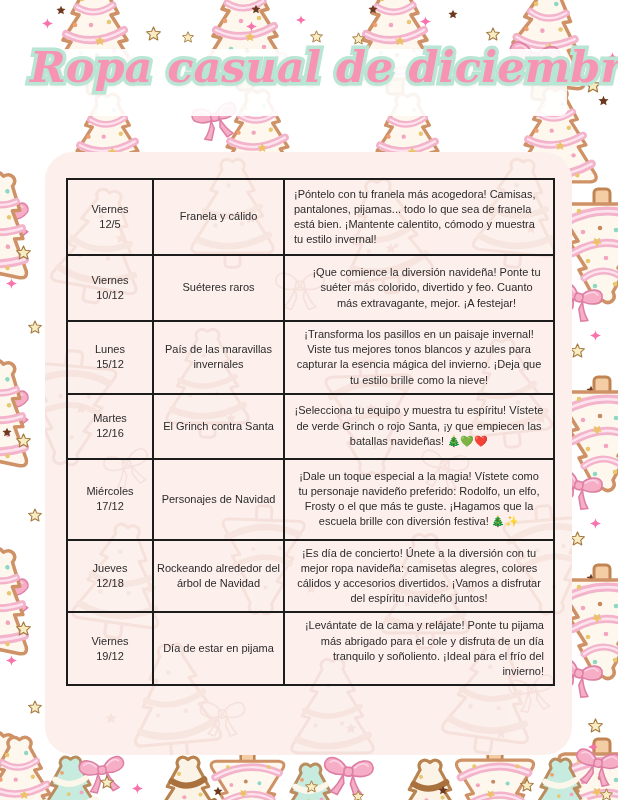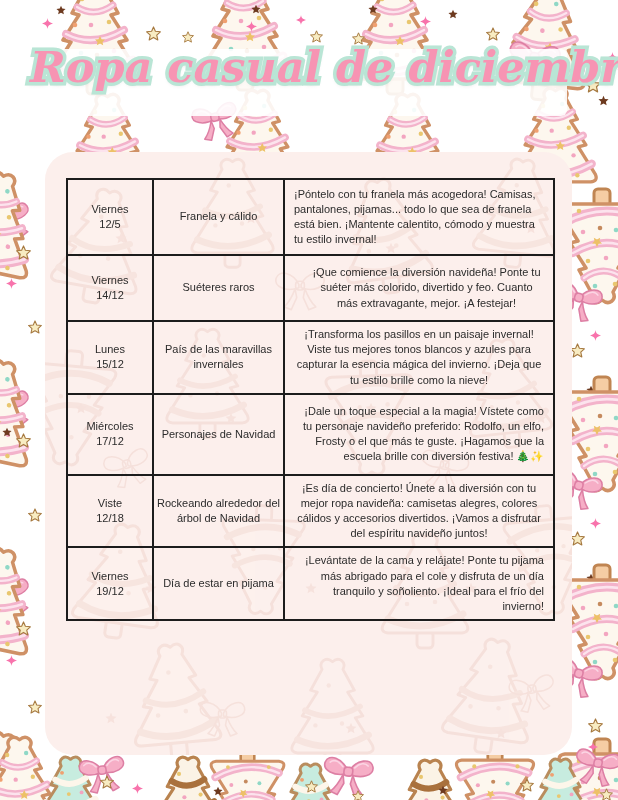--- a/index.html
+++ b/index.html
@@ -484,44 +484,52 @@
     <td class="c-date">
       <div>Viernes</div>
       <div>12/5</div>
     </td>
     <td class="c-theme">Franela y cálido</td>
     <td class="c-desc" style="text-align: left;">¡Póntelo con tu franela más acogedora! Camisas, pantalones, pijamas... todo lo que sea de franela está bien. ¡Mantente calentito, cómodo y muestra tu estilo invernal!</td>
   </tr>
           <tr style="height: 66px;">
     <td class="c-date">
       <div>Viernes</div>
-      <div>14/12</div>
+      <div>10/12</div>
     </td>
     <td class="c-theme">Suéteres raros</td>
     <td class="c-desc" style="text-align: center; padding-left: 24px;">¡Que comience la diversión navideña! Ponte tu suéter más colorido, divertido y feo. Cuanto más extravagante, mejor. ¡A festejar!</td>
   </tr>
           <tr style="height: 66px;">
     <td class="c-date">
       <div>Lunes</div>
       <div>15/12</div>
     </td>
     <td class="c-theme">País de las maravillas invernales</td>
     <td class="c-desc" style="text-align: center;">¡Transforma los pasillos en un paisaje invernal! Viste tus mejores tonos blancos y azules para capturar la esencia mágica del invierno. ¡Deja que tu estilo brille como la nieve!</td>
   </tr>
+          <tr style="height: 65px;">
+    <td class="c-date">
+      <div>Martes</div>
+      <div>12/16</div>
+    </td>
+    <td class="c-theme">El Grinch contra Santa</td>
+    <td class="c-desc" style="text-align: center;">¡Selecciona tu equipo y muestra tu espíritu! Vístete de verde Grinch o rojo Santa, ¡y que empiecen las batallas navideñas! 🎄💚❤️</td>
+  </tr>
           <tr style="height: 81px;">
     <td class="c-date">
       <div>Miércoles</div>
       <div>17/12</div>
     </td>
     <td class="c-theme">Personajes de Navidad</td>
-    <td class="c-desc" style="text-align: right;">¡Dale un toque especial a la magia! Vístete como tu personaje navideño preferido: Rodolfo, un elfo, Frosty o el que más te guste. ¡Hagamos que la escuela brille con diversión festiva! 🎄✨</td>
+    <td class="c-desc" style="text-align: center;">¡Dale un toque especial a la magia! Vístete como tu personaje navideño preferido: Rodolfo, un elfo, Frosty o el que más te guste. ¡Hagamos que la escuela brille con diversión festiva! 🎄✨</td>
   </tr>
           <tr style="height: 66px;">
     <td class="c-date">
-      <div>Viste</div>
+      <div>Jueves</div>
       <div>12/18</div>
     </td>
     <td class="c-theme">Rockeando alrededor del árbol de Navidad</td>
     <td class="c-desc" style="text-align: center;">¡Es día de concierto! Únete a la diversión con tu mejor ropa navideña: camisetas alegres, colores cálidos y accesorios divertidos. ¡Vamos a disfrutar del espíritu navideño juntos!</td>
   </tr>
           <tr style="height: 69px;">
     <td class="c-date">
       <div>Viernes</div>
       <div>19/12</div>
     </td>

